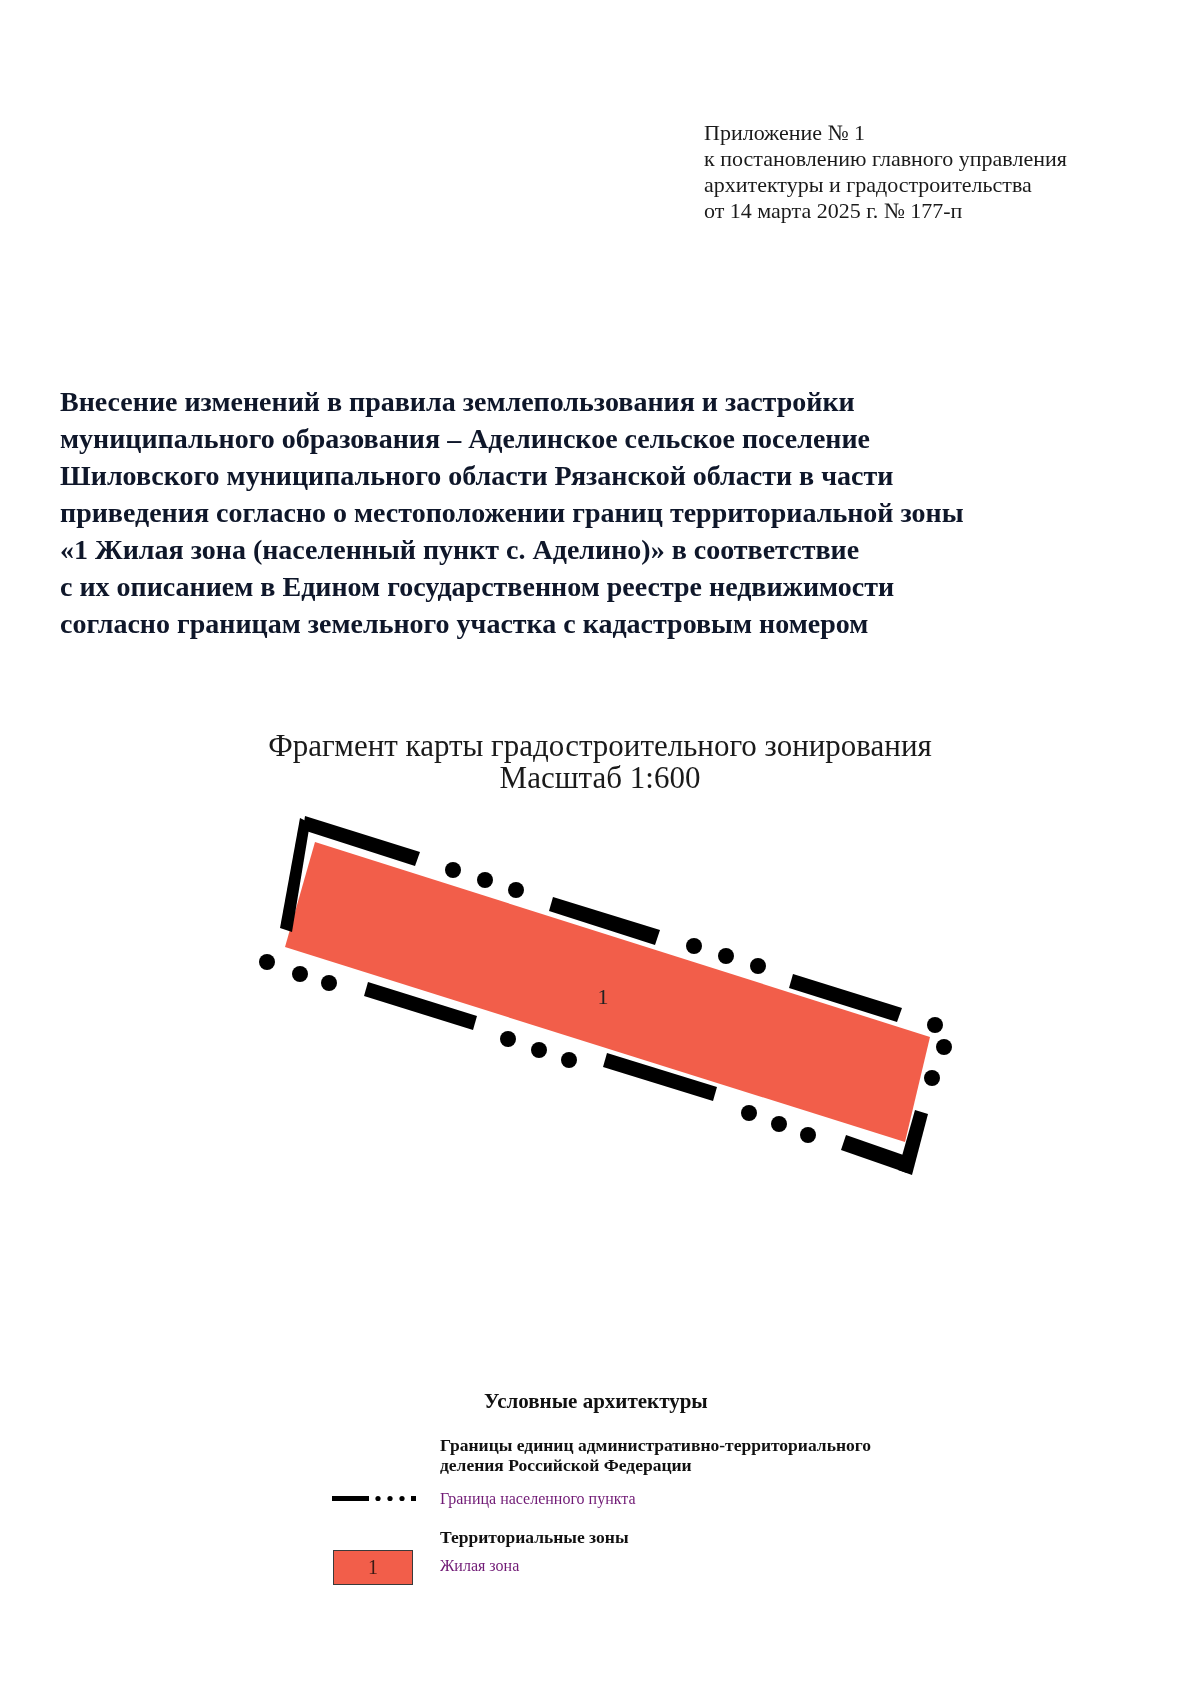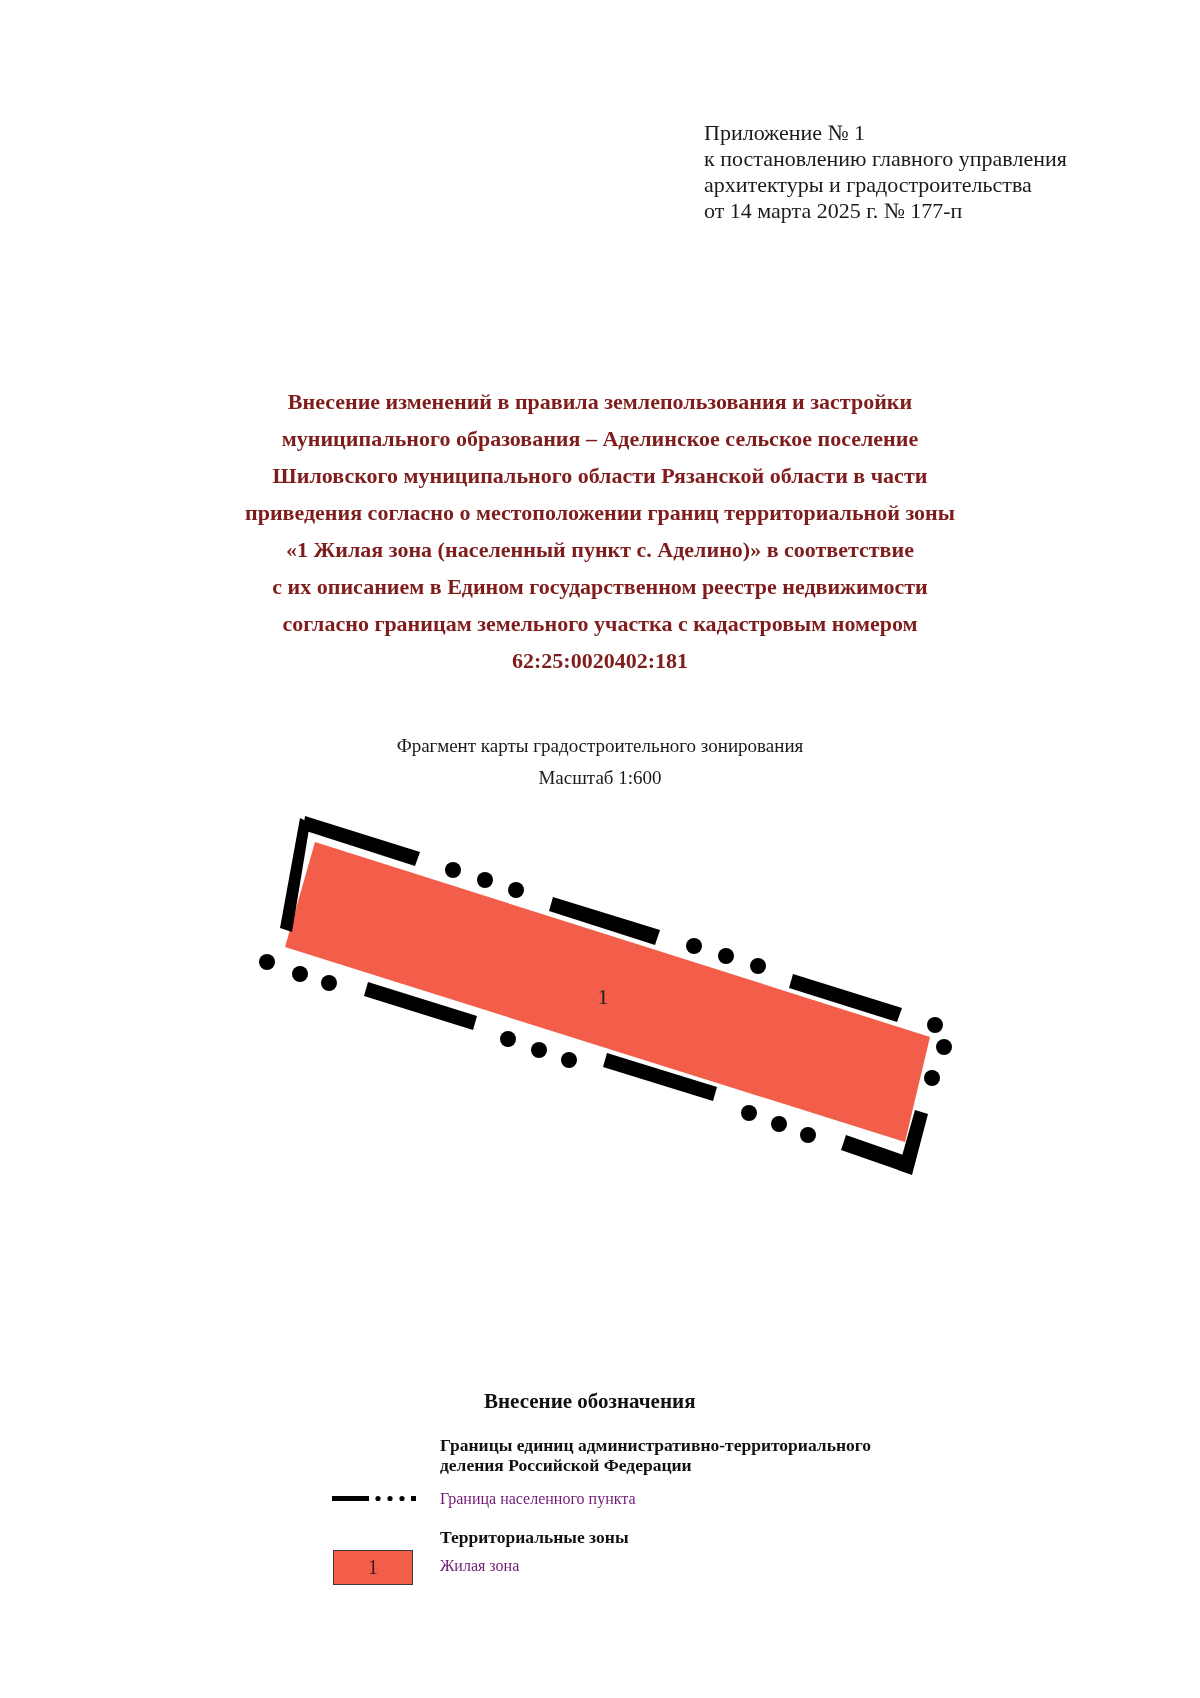--- a/index.html
+++ b/index.html
@@ -1,25 +1,25 @@
 <!DOCTYPE html>
 <html><head>
   <meta charset="utf-8">
   <style>
     html, body { margin: 0; padding: 0; background: #ffffff; }
     body { width: 1200px; height: 1698px; position: relative; overflow: hidden;
            font-family: "Liberation Serif", "DejaVu Serif", serif; color: #111; }
     .appendix { position: absolute; left: 704px; top: 120px; width: 470px;
                 font-size: 22px; line-height: 26px; color: #1a1a1a; }
     .appendix div { white-space: nowrap; }
-    .title { position: absolute; left: 60px; top: 383px; width: 1080px; text-align: center;
-             font-weight: bold; font-size: 22px; line-height: 37px; color: #7f1d1d; }
+    .title { position: absolute; left: 60px; top: 383px; width: 1080px; text-align: left;
+             font-weight: bold; font-size: 28px; line-height: 37px; color: #0f172a; }
     .title div { white-space: nowrap; }
     .caption { position: absolute; left: 200px; top: 730px; width: 800px; text-align: center;
-               font-size: 19px; line-height: 32px; color: #1a1a1a; }
+               font-size: 31px; line-height: 32px; color: #1a1a1a; }
     .map { position: absolute; left: 0; top: 800px; width: 1200px; height: 400px; }
     .legend { position: absolute; left: 0; top: 1385px; width: 1200px; height: 220px; }
     .legend-title { position: absolute; left: 484px; top: 4px; font-weight: bold; font-size: 21px; }
     .legend-group { position: absolute; left: 440px; font-weight: bold; font-size: 17.5px; line-height: 20px; }
     .legend-group div { white-space: nowrap; }
     .legend-item { position: absolute; left: 440px; font-size: 16px; color: #701a75; }
     .legend-line { position: absolute; left: 332px; top: 106px; width: 85px; height: 14px; }
     .legend-swatch { position: absolute; left: 333px; top: 1550px; width: 80px; height: 35px;
                      background: #f25e4a; border: 1px solid #3a3a3a; box-sizing: border-box;
                      text-align: center; font-size: 20px; line-height: 33px; color: #3a1a14; }
@@ -35,21 +35,20 @@
 </div>
 
 <div class="title">
   <div>Внесение изменений в правила землепользования и застройки</div>
   <div>муниципального образования – Аделинское сельское поселение</div>
   <div>Шиловского муниципального области Рязанской области в части</div>
   <div>приведения согласно о местоположении границ территориальной  зоны</div>
   <div>«1 Жилая зона (населенный пункт с. Аделино)»  в соответствие</div>
   <div>с их описанием в Едином государственном реестре недвижимости</div>
   <div>согласно границам земельного участка с кадастровым номером</div>
-  <div>62:25:0020402:181</div>
 </div>
 
 <div class="caption">
   <div>Фрагмент карты градостроительного зонирования</div>
   <div>Масштаб 1:600</div>
 </div>
 
 <svg class="map" viewBox="0 800 1200 400" width="1200" height="400">
 
   <polygon points="315,842 930,1037 905,1142 285,947" fill="#f25e4a"></polygon>
@@ -85,21 +84,21 @@
     <circle cx="539" cy="1050" r="8"></circle>
     <circle cx="508" cy="1039" r="8"></circle>
     <polygon points="368,982 477,1016 473,1030 364,996"></polygon>
     <circle cx="329" cy="983" r="8"></circle>
     <circle cx="300" cy="974" r="8"></circle>
     <circle cx="267" cy="962" r="8"></circle>
   </g>
 </svg>
 
 <div class="legend">
-  <div class="legend-title">Внесение обозначения</div>
+  <div class="legend-title">Условные архитектуры</div>
   <div class="legend-group" style="top:50px;">
     <div>Границы единиц административно-территориального</div>
     <div>деления Российской Федерации</div>
   </div>
   <svg class="legend-line" viewBox="0 0 85 14" width="85" height="14">
     <rect x="0" y="5" width="37" height="5" fill="#000"></rect>
     <circle cx="46" cy="7.5" r="2.6" fill="#000"></circle>
     <circle cx="58" cy="7.5" r="2.6" fill="#000"></circle>
     <circle cx="70" cy="7.5" r="2.6" fill="#000"></circle>
     <rect x="79" y="5" width="5" height="5" fill="#000"></rect>

